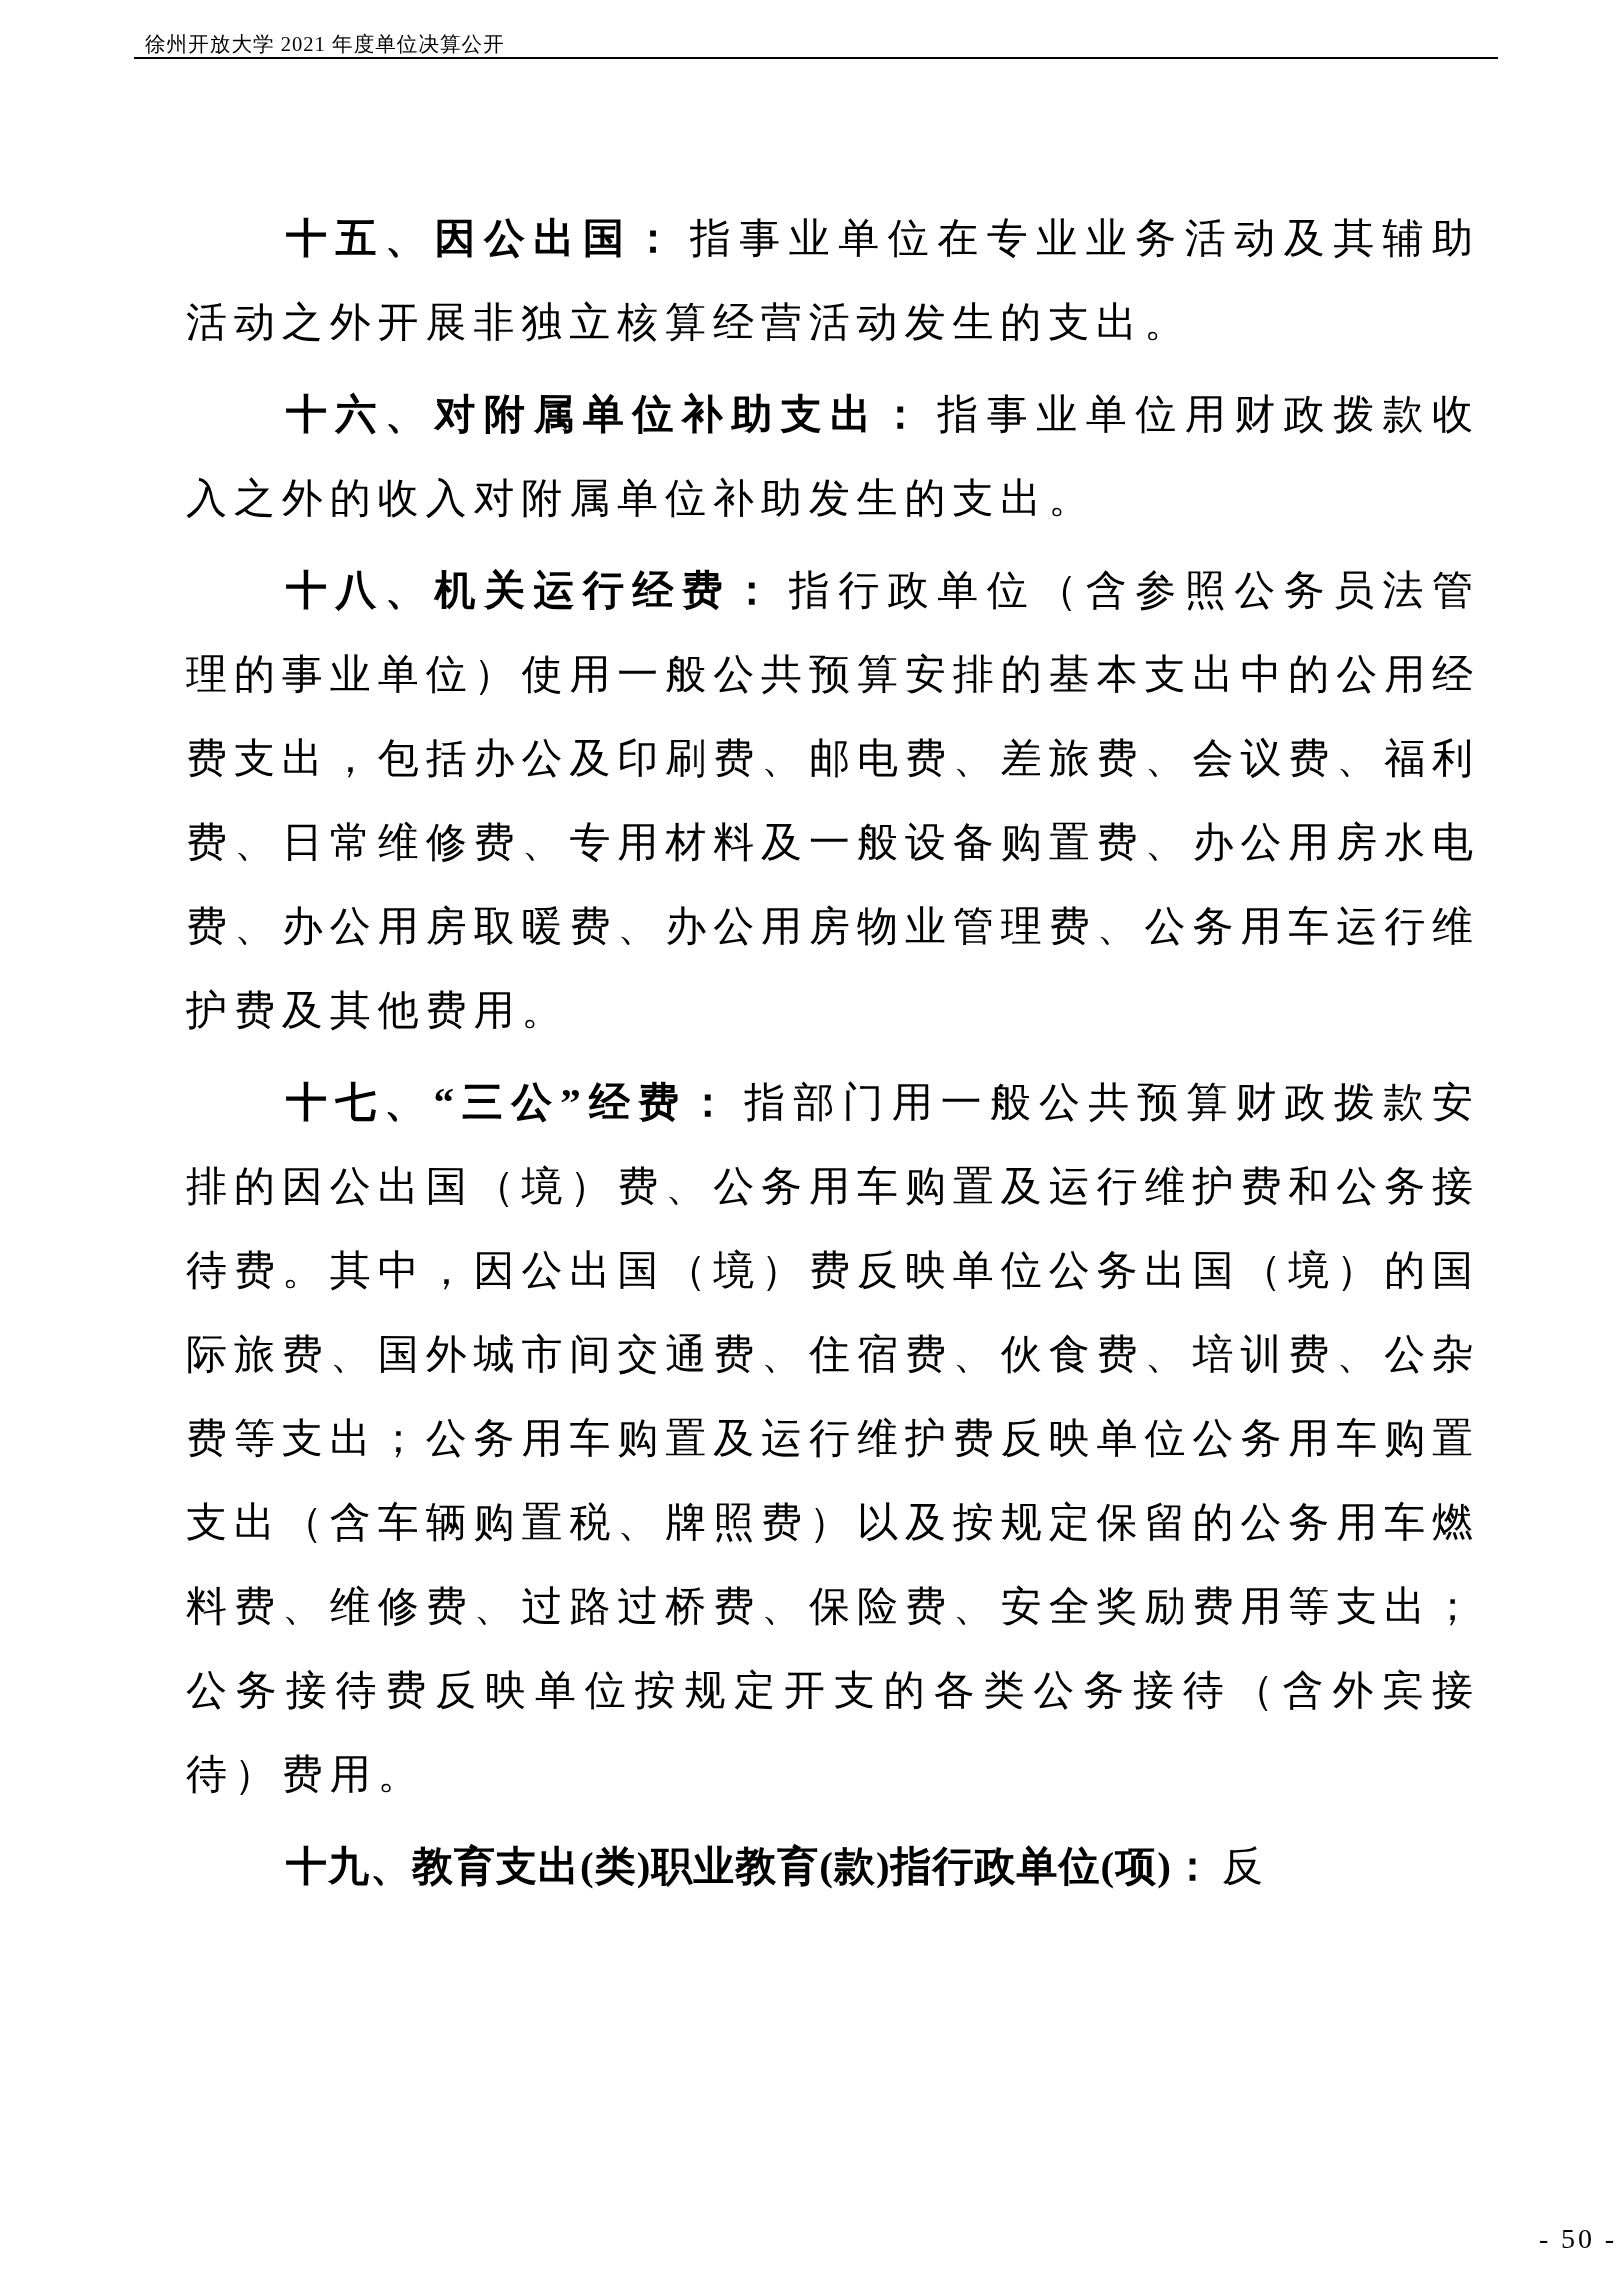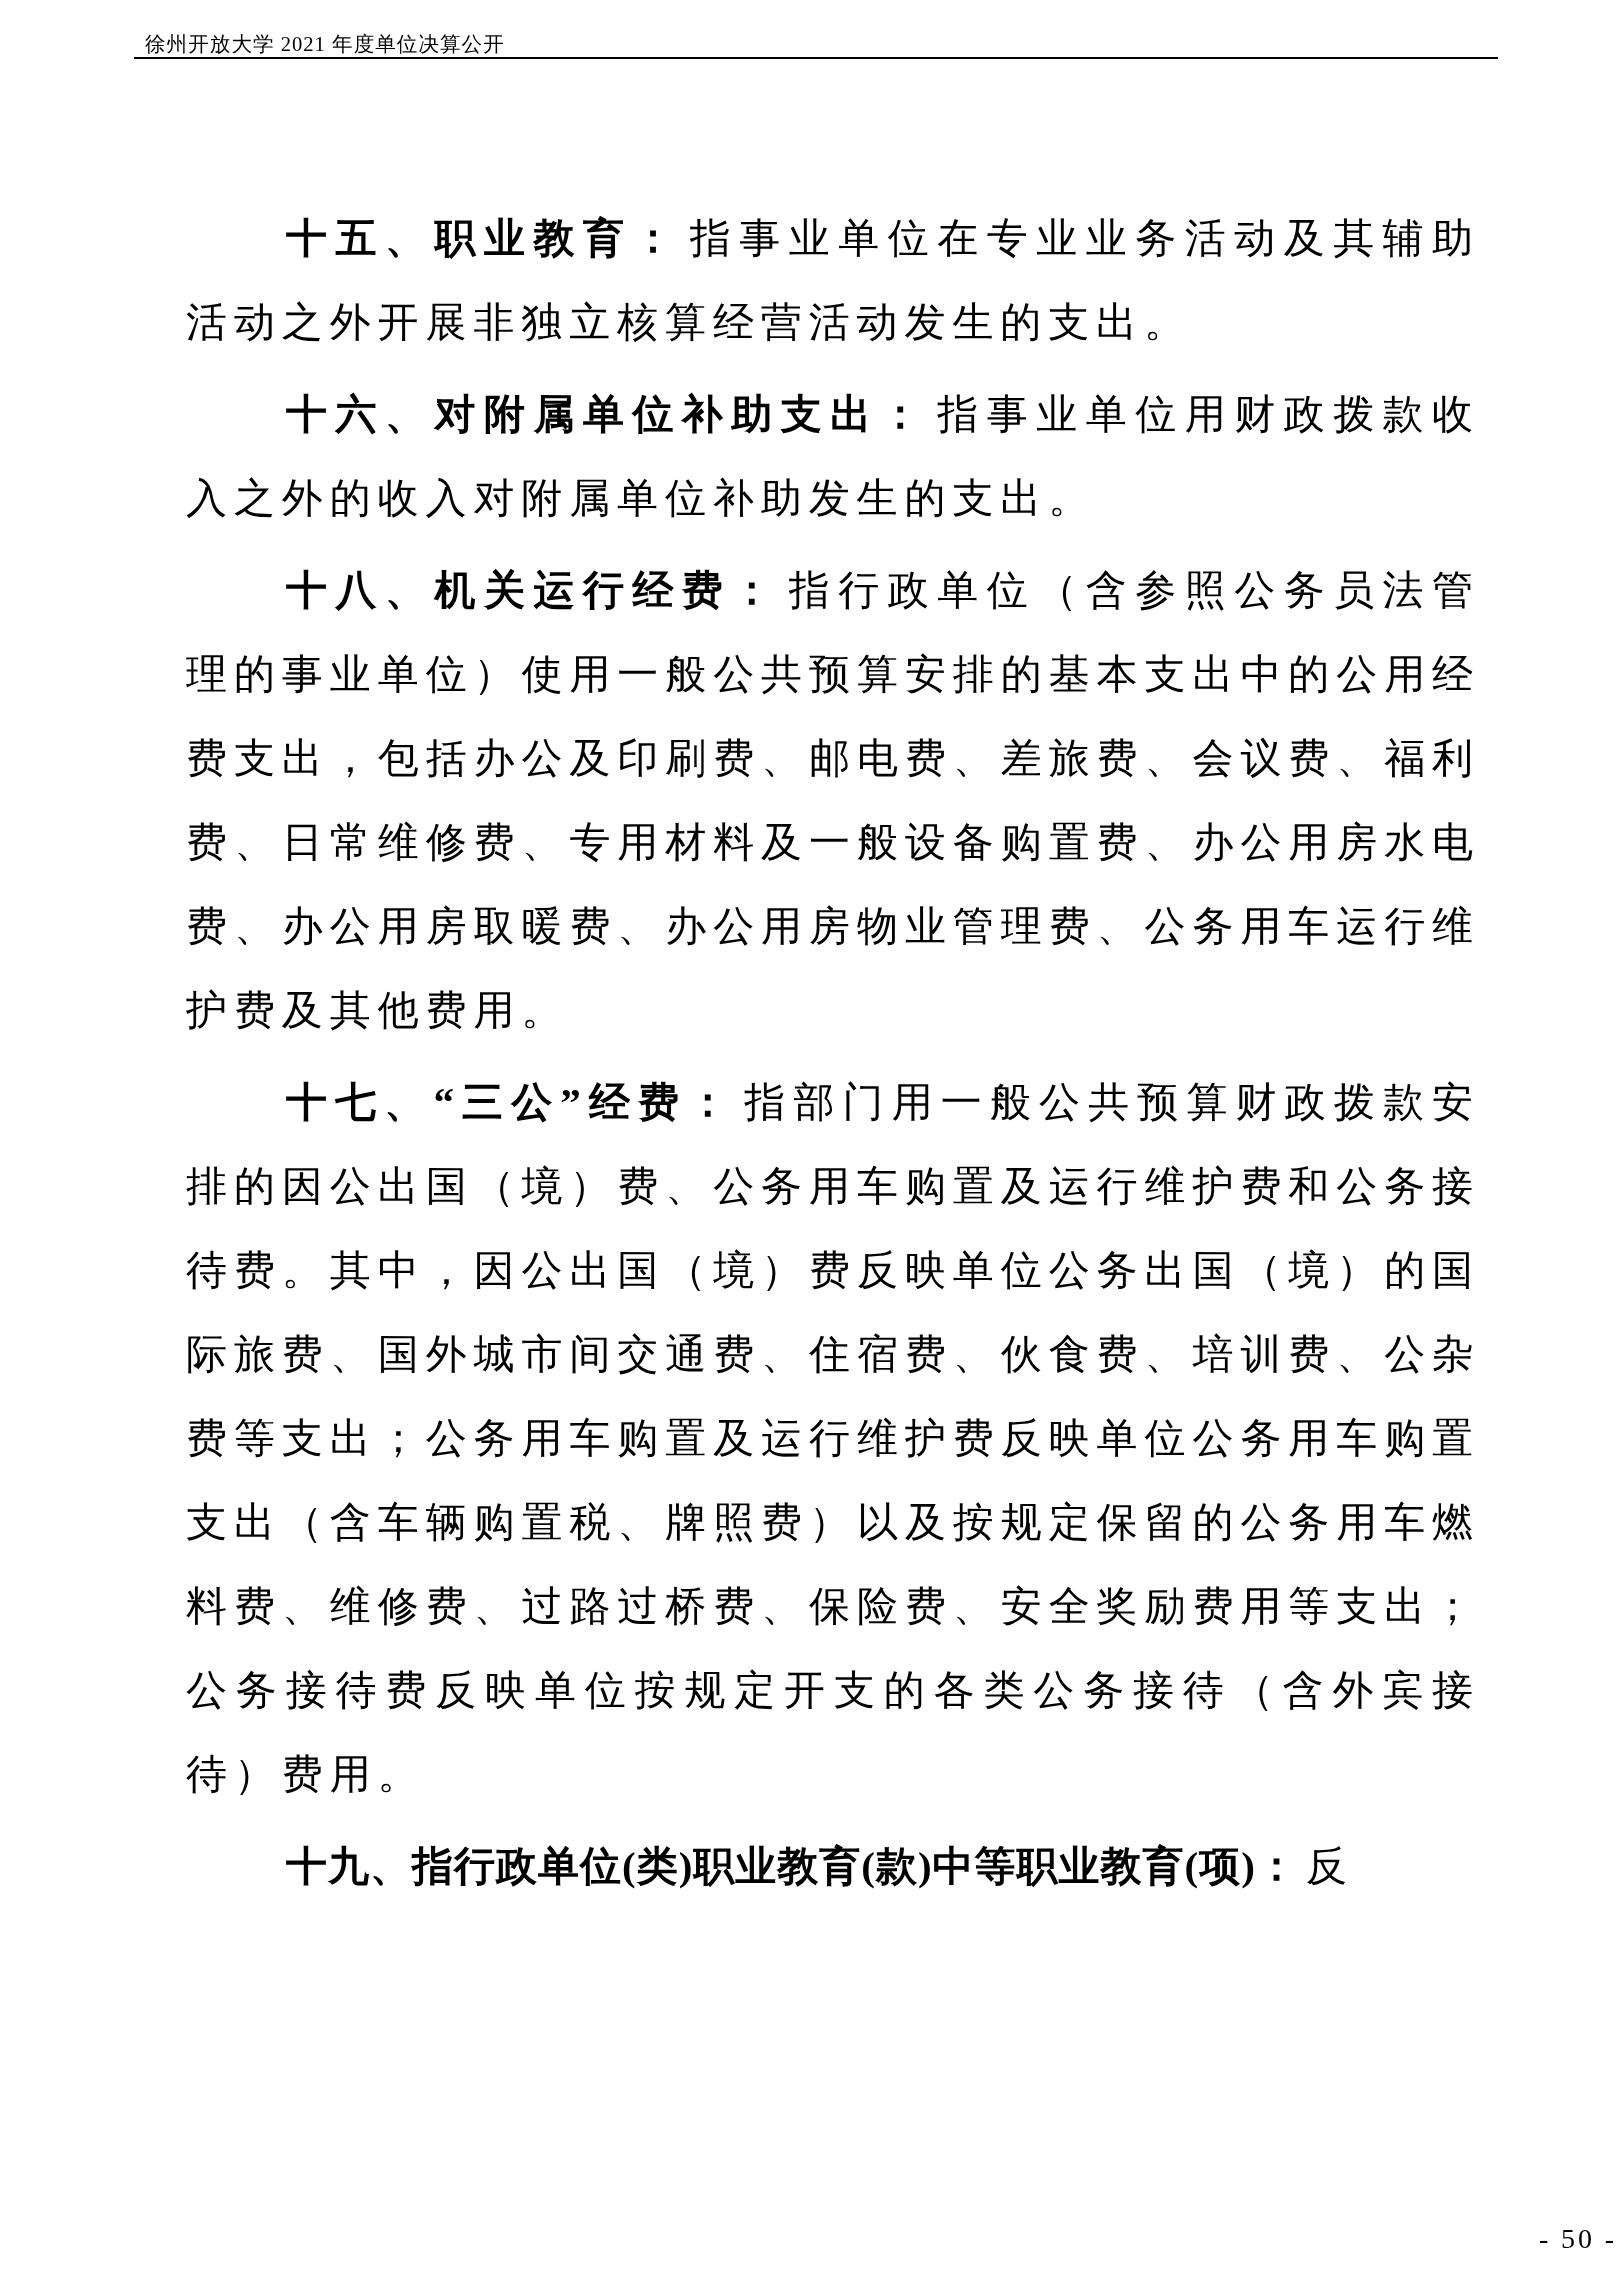--- a/index.html
+++ b/index.html
@@ -39,28 +39,28 @@
 
 <div class="page">
 
   <div class="header">徐州开放大学 2021 年度单位决算公开</div>
 
   <div class="header-rule"></div>
 
   <div class="content">
 
 
-    <p><span class="ph">十五、职业教育：</span><span>指事业单位在专业业务活动及其辅助活动之外开展非独立核算经营活动发生的支出。</span></p>
+    <p><span class="ph">十五、因公出国：</span><span>指事业单位在专业业务活动及其辅助活动之外开展非独立核算经营活动发生的支出。</span></p>
 
     <p><span class="ph">十六、对附属单位补助支出：</span><span>指事业单位用财政拨款收入之外的收入对附属单位补助发生的支出。</span></p>
 
     <p><span class="ph">十八、机关运行经费：</span><span>指行政单位（含参照公务员法管理的事业单位）使用一般公共预算安排的基本支出中的公用经费支出，包括办公及印刷费、邮电费、差旅费、会议费、福利费、日常维修费、专用材料及一般设备购置费、办公用房水电费、办公用房取暖费、办公用房物业管理费、公务用车运行维护费及其他费用。</span></p>
 
     <p><span class="ph">十七、“三公”经费：</span><span>指部门用一般公共预算财政拨款安排的因公出国（境）费、公务用车购置及运行维护费和公务接待费。其中，因公出国（境）费反映单位公务出国（境）的国际旅费、国外城市间交通费、住宿费、伙食费、培训费、公杂费等支出；公务用车购置及运行维护费反映单位公务用车购置支出（含车辆购置税、牌照费）以及按规定保留的公务用车燃料费、维修费、过路过桥费、保险费、安全奖励费用等支出；公务接待费反映单位按规定开支的各类公务接待（含外宾接待）费用。</span></p>
 
-    <p class="tight"><span class="ph">十九、指行政单位(类)职业教育(款)中等职业教育(项)：</span><span>反</span></p>
+    <p class="tight"><span class="ph">十九、教育支出(类)职业教育(款)指行政单位(项)：</span><span>反</span></p>
 
   </div>
 
   <div class="footer"><span>- 50 -</span></div>
 
 </div>
 
 
 </body></html>

